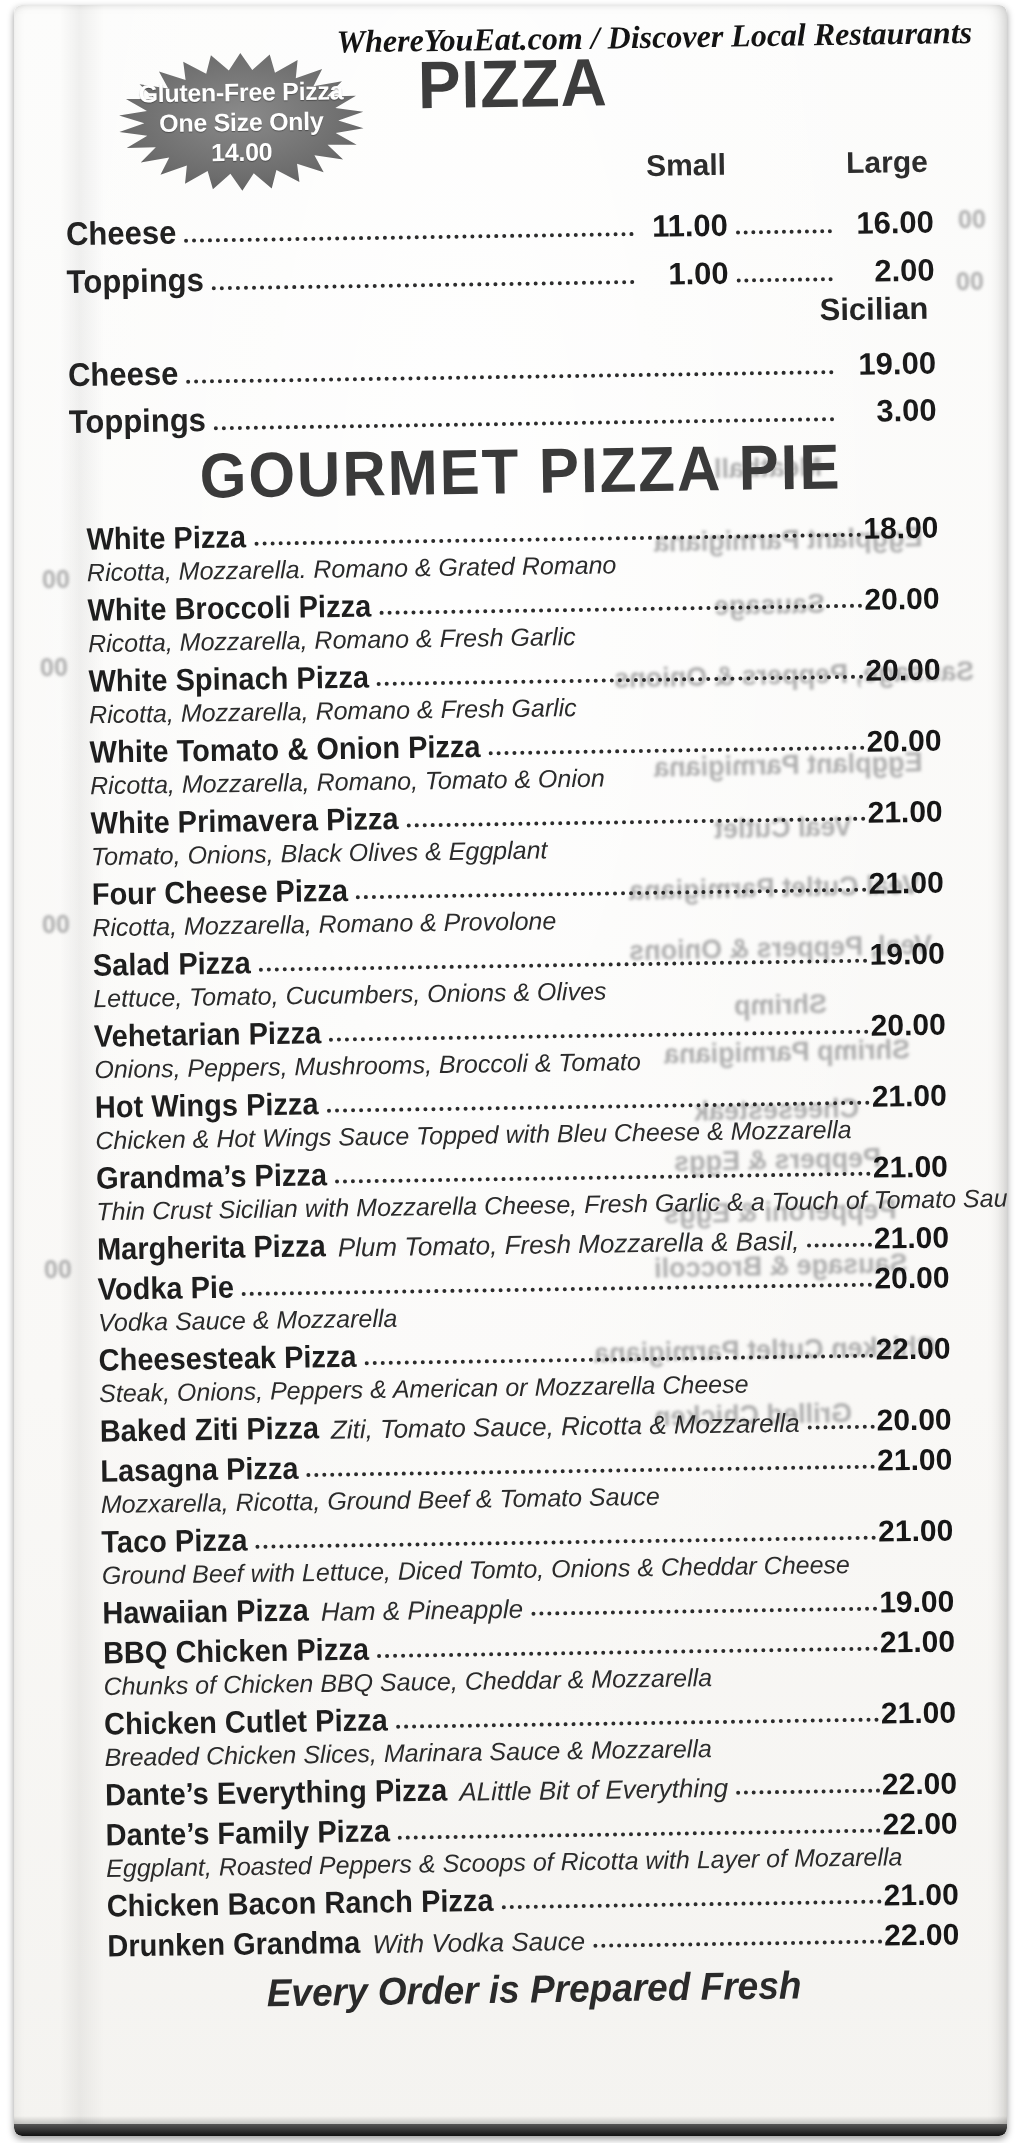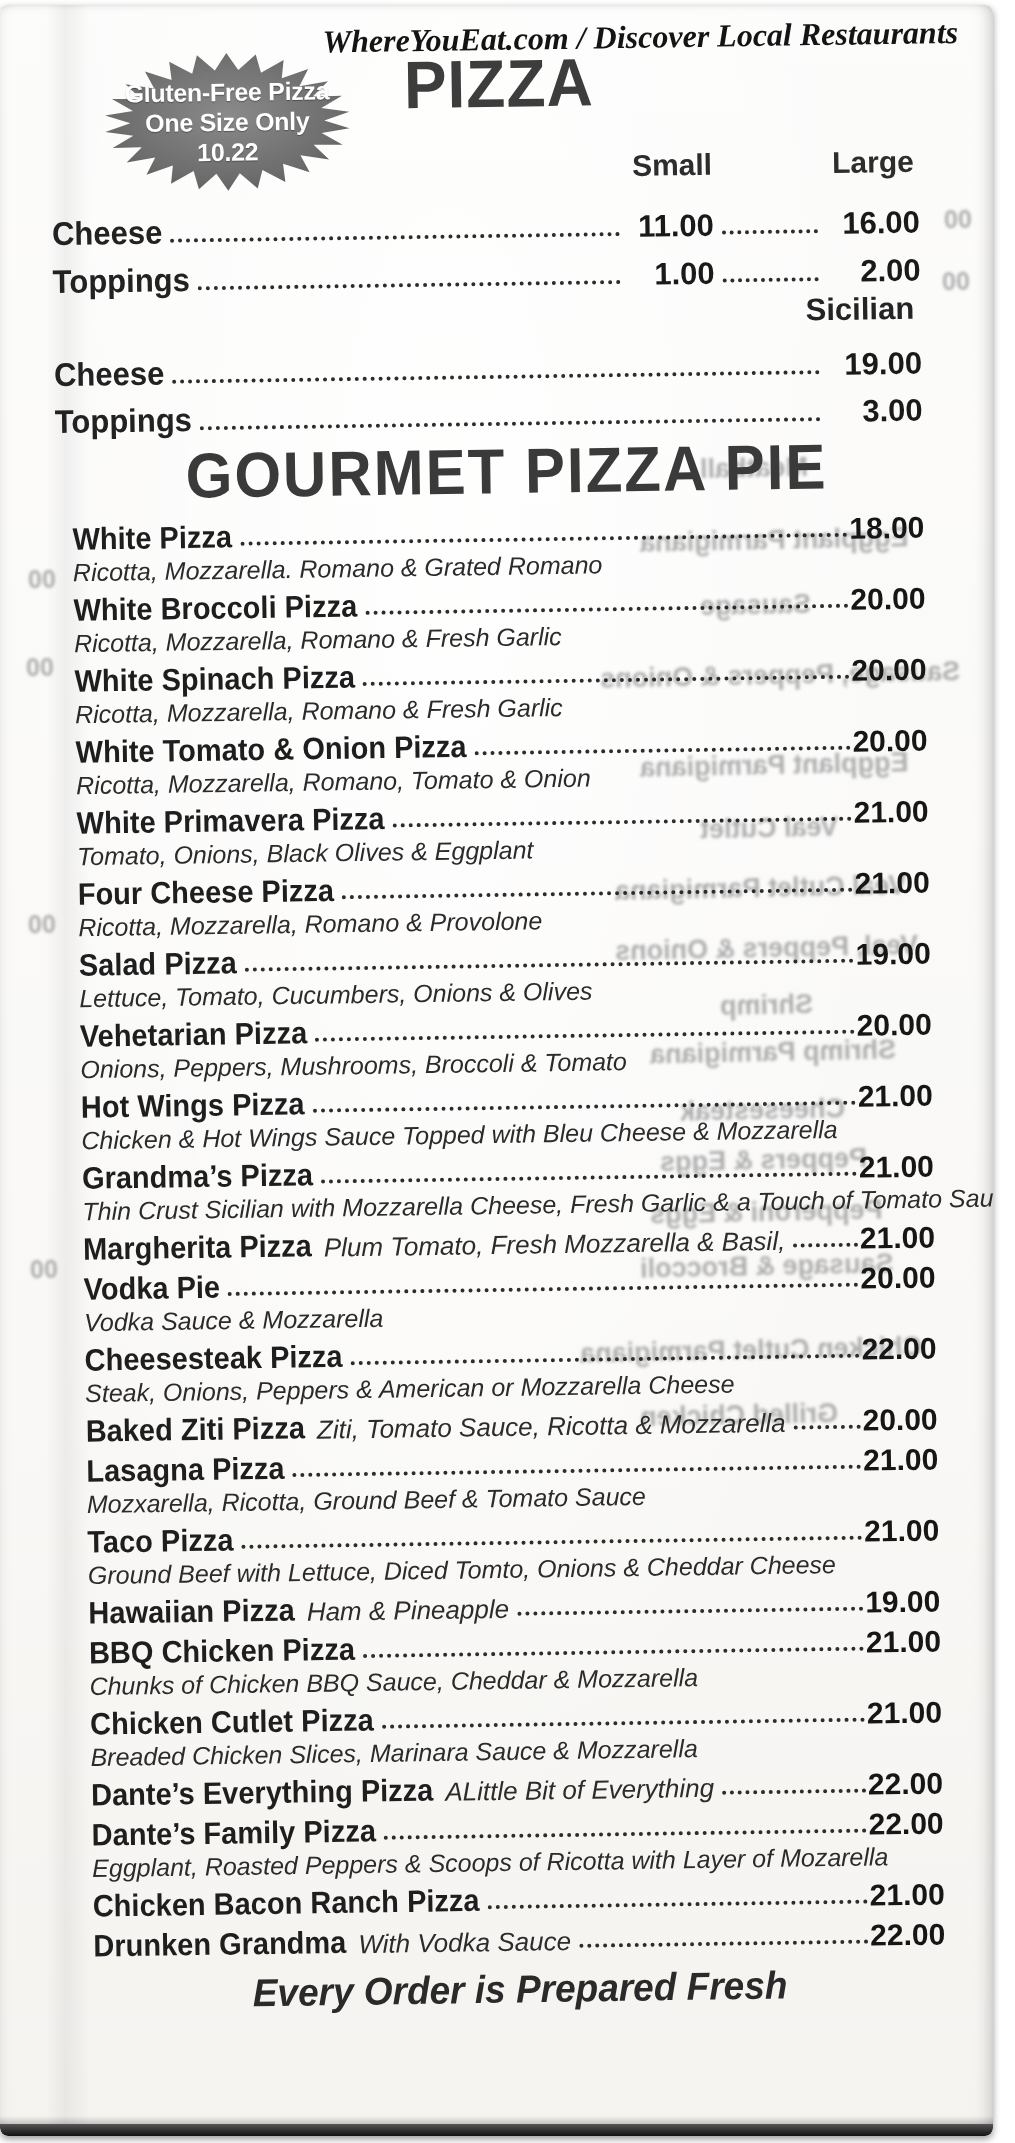--- a/index.html
+++ b/index.html
@@ -2,21 +2,21 @@
 <html><head>
 <meta charset="utf-8">
 <style>
   html,body { margin:0; padding:0; }
   body {
     width:1015px; height:2143px; position:relative; overflow:hidden;
     background:#ffffff;
     font-family:"Liberation Sans", sans-serif;
   }
   .paper {
-    position:absolute; left:0; top:5px; width:993px; height:2131px;
+    position:absolute; left:14px; top:5px; width:993px; height:2131px;
     background:
       radial-gradient(ellipse at 45% 25%, rgba(255,255,255,.85), rgba(255,255,255,0) 60%),
       linear-gradient(180deg,#fcfcfb 0%, #f9f8f6 65%, #f4f3f0 100%);
     border-radius:8px;
     box-shadow:
       0 3px 7px rgba(0,0,0,.40),
       inset -10px 0 18px -10px rgba(0,0,0,.28),
       inset 6px 0 14px -8px rgba(0,0,0,.12),
       inset 0 4px 10px -8px rgba(0,0,0,.18);
     overflow:hidden;
@@ -143,21 +143,21 @@
             <stop offset="0%" stop-color="#8a8a8a"></stop>
             <stop offset="70%" stop-color="#6d6d6d"></stop>
             <stop offset="100%" stop-color="#585858"></stop>
           </radialGradient>
         </defs>
         <polygon id="burst-poly" fill="url(#burstGrad)" points="125.0,2.0 136.7,19.4 154.4,4.0 159.4,22.4 182.2,9.9 180.1,28.2 206.6,19.4 197.6,36.5 226.2,31.8 210.9,46.8 240.0,46.5 219.2,58.6 247.1,62.7 222.0,71.0 247.1,79.3 219.2,83.4 240.0,95.5 210.9,95.2 226.2,110.2 197.6,105.5 206.6,122.6 180.1,113.8 182.2,132.1 159.4,119.6 154.4,138.0 136.7,122.6 125.0,140.0 113.3,122.6 95.6,138.0 90.6,119.6 67.8,132.1 69.9,113.8 43.4,122.6 52.4,105.5 23.8,110.2 39.1,95.2 10.0,95.5 30.8,83.4 2.9,79.3 28.0,71.0 2.9,62.7 30.8,58.6 10.0,46.5 39.1,46.8 23.8,31.8 52.4,36.5 43.4,19.4 69.9,28.2 67.8,9.9 90.6,22.4 95.6,4.0 113.3,19.4"></polygon>
       </svg>
       <div class="badge-text">
         <div>Gluten-Free Pizza</div>
         <div>One Size Only</div>
-        <div>10.22</div>
+        <div>14.00</div>
       </div>
     </div>
 
     <div class="pizza-title">PIZZA</div>
 
     <div class="size-head small">Small</div>
     <div class="size-head large">Large</div>
 
     <div class="price-table" id="pizza-rows">
         <div class="p-row">

